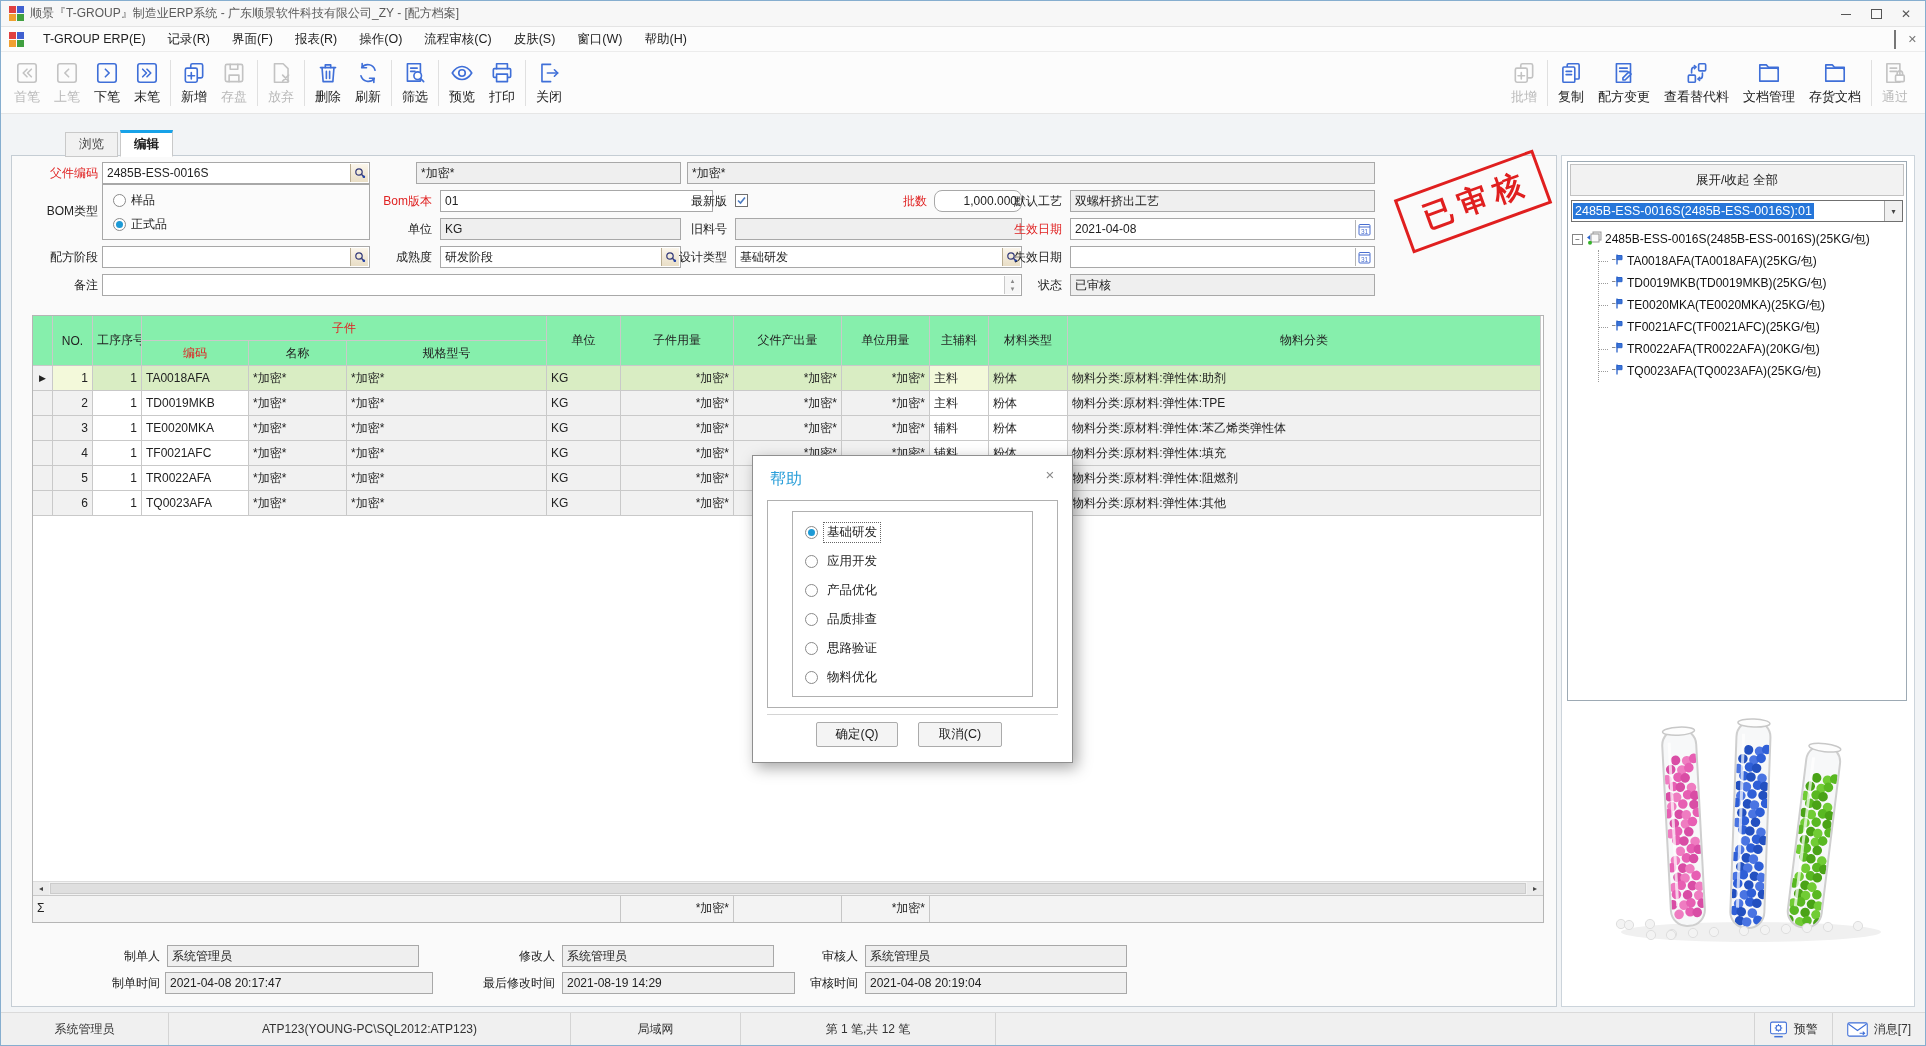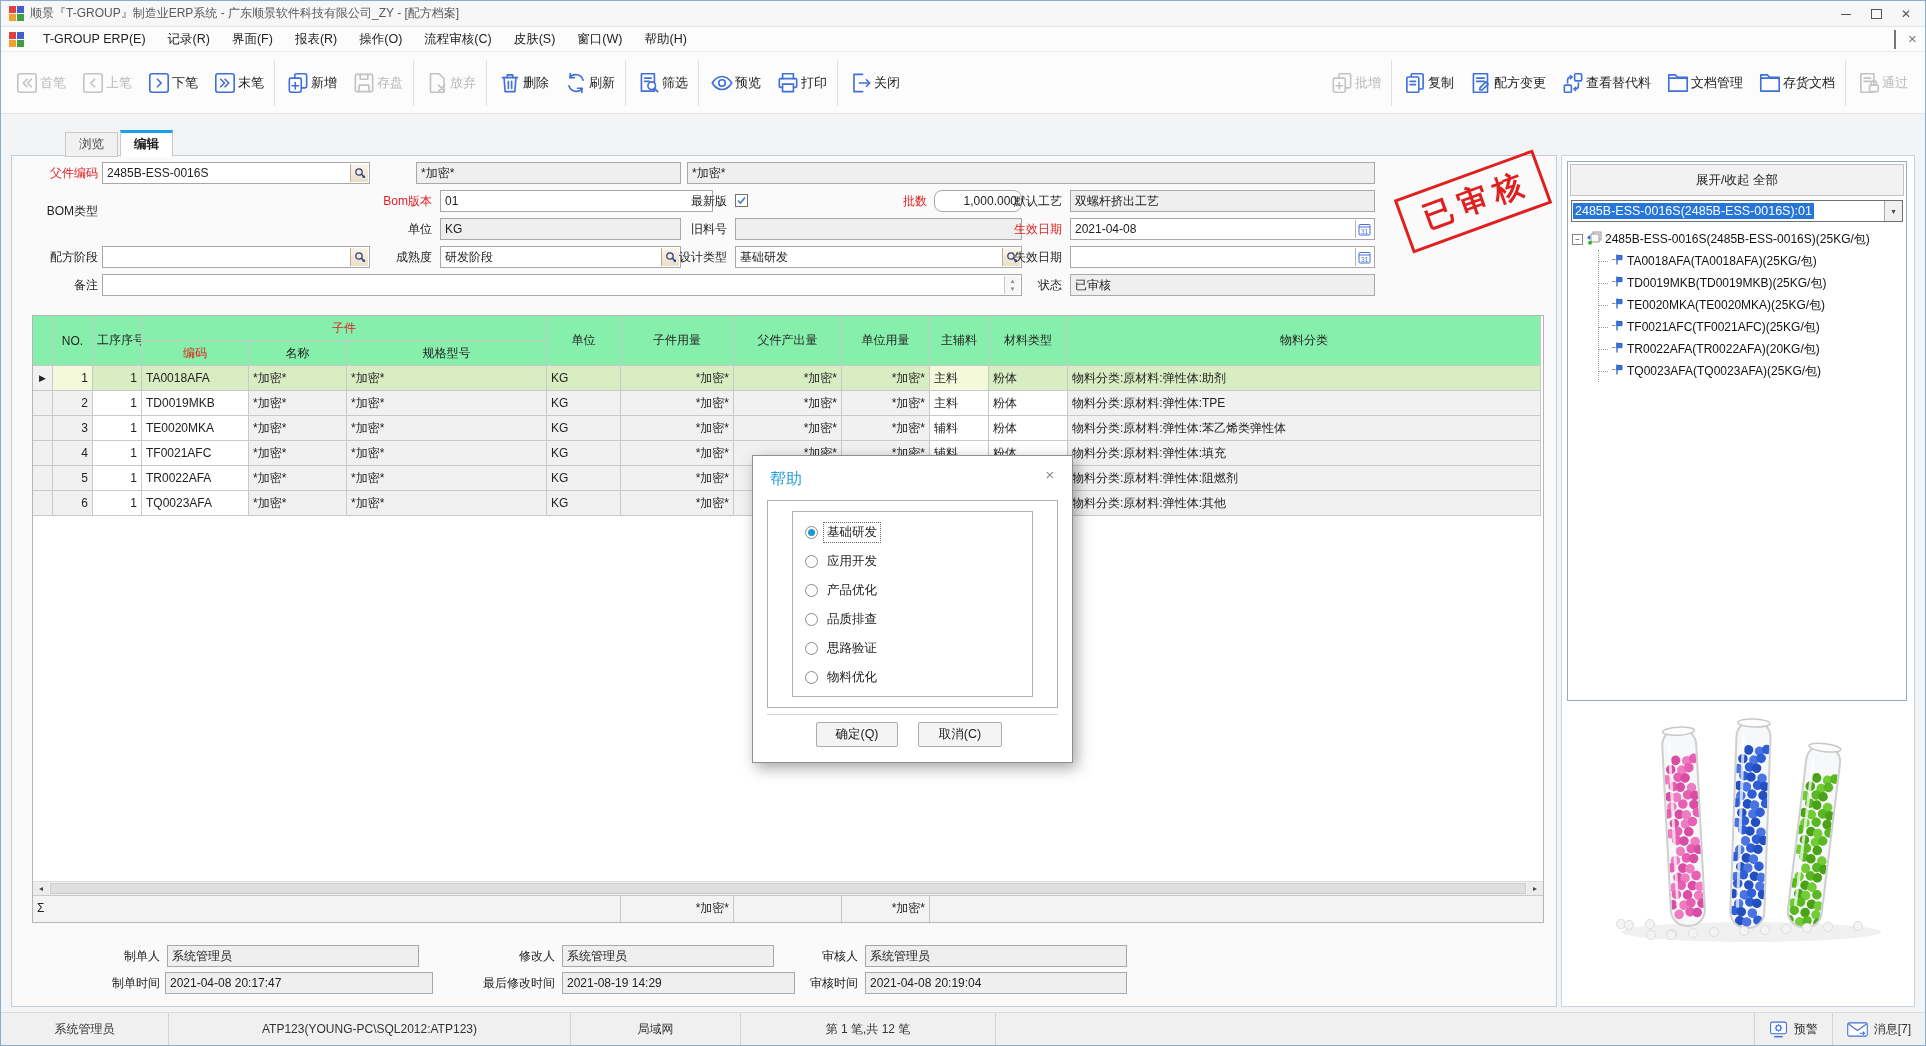--- a/index.html
+++ b/index.html
@@ -14,21 +14,21 @@
   .glyph-max{width:9px;height:8px;border:1px solid #555;}
   
   .menubar{position:absolute;left:0;top:26px;width:100%;height:25px;background:#fcfcfc;display:flex;align-items:center;border-bottom:1px solid #ececec;box-sizing:border-box;}
   .menubar .logo{margin:0 8px 0 8px;}
   .menu-item{font-size:12.5px;color:#222;padding:0 11px;height:25px;line-height:25px;}
   .mdi-ctrls{position:absolute;right:8px;top:26px;height:25px;display:flex;align-items:center;gap:12px;}
   
   .toolbar{position:absolute;left:0;top:51px;width:100%;height:62px;background:#fcfcfc;border-bottom:1px solid #e6e6e6;box-sizing:border-box;display:flex;align-items:center;}
   .tb-left{display:flex;align-items:center;padding-left:6px;}
   .tb-right{display:flex;align-items:center;margin-left:auto;padding-right:10px;}
-  .tbtn{display:flex;flex-direction:row;align-items:center;justify-content:flex-end;padding:2px 7px;color:#222;}
+  .tbtn{display:flex;flex-direction:column;align-items:center;justify-content:flex-end;padding:2px 7px;color:#222;}
   .tbtn .ticon{color:#3f6fd8;height:28px;display:flex;align-items:center;}
   .tbtn .tlabel{font-size:13px;margin-top:1px;white-space:nowrap;}
   .tbtn.disabled{color:#b9b9b9;}
   .tbtn.disabled .ticon{color:#c3c3c3;}
   .tb-sep{width:1px;height:46px;background:#e0e0e0;margin:0 3px;}
   
   .tabs{position:absolute;left:20px;top:131px;display:flex;z-index:4;margin-left:44px;}
   .tab{height:23px;line-height:23px;padding:0 13px;font-size:12.5px;color:#444;background:#f1f1f1;border:1px solid #c9c9c9;margin-right:2px;}
   .tab.active{background:#fff;border-top:3px solid #17a2e8;border-bottom:1px solid #fff;font-weight:bold;color:#222;margin-top:-2px;}
   
@@ -376,20 +376,30 @@
             <circle cx="5" cy="5" r="3.2" stroke="#333a7a" stroke-width="1.2"></circle>
             <path d="M7.6 7.6 L10.6 10.6" stroke="#333a7a" stroke-width="1.4"></path>
             <circle cx="9.8" cy="9.8" r="1.3" fill="#2244aa"></circle>
           </svg>
         </span>
     </div>
     <div class="fld ro" style="left:404px;top:6px;width:265px;">*加密*</div>
     <div class="fld ro" style="left:675px;top:6px;width:688px;">*加密*</div>
 
     <div class="flabel" style="left:8px;top:44px;width:78px;">BOM类型</div>
+    <div class="groupbox" style="left:90px;top:28px;width:268px;height:56px;">
+      <div class="radio-row" style="left:10px;top:7px;">
+        <span class="radio"></span>
+          <span>样品</span>
+      </div>
+      <div class="radio-row" style="left:10px;top:31px;">
+        <span class="radio on"></span>
+          <span>正式品</span>
+      </div>
+    </div>
 
     <div class="flabel req" style="left:330px;top:34px;width:90px;">Bom版本</div>
     <div class="fld" style="left:428px;top:34px;width:273px;">01</div>
     <div class="flabel" style="left:655px;top:34px;width:60px;">最新版</div>
     <span class="checkbox" style="position:absolute;left:723px;top:38px;">
         <svg width="11" height="11" viewBox="0 0 11 11" fill="none">
           <path d="M2 5.5 4.5 8 9 2.5" stroke="#4a7ac0" stroke-width="1.6"></path>
         </svg>
       </span>
     <div class="flabel req" style="left:835px;top:34px;width:80px;">批数</div>

